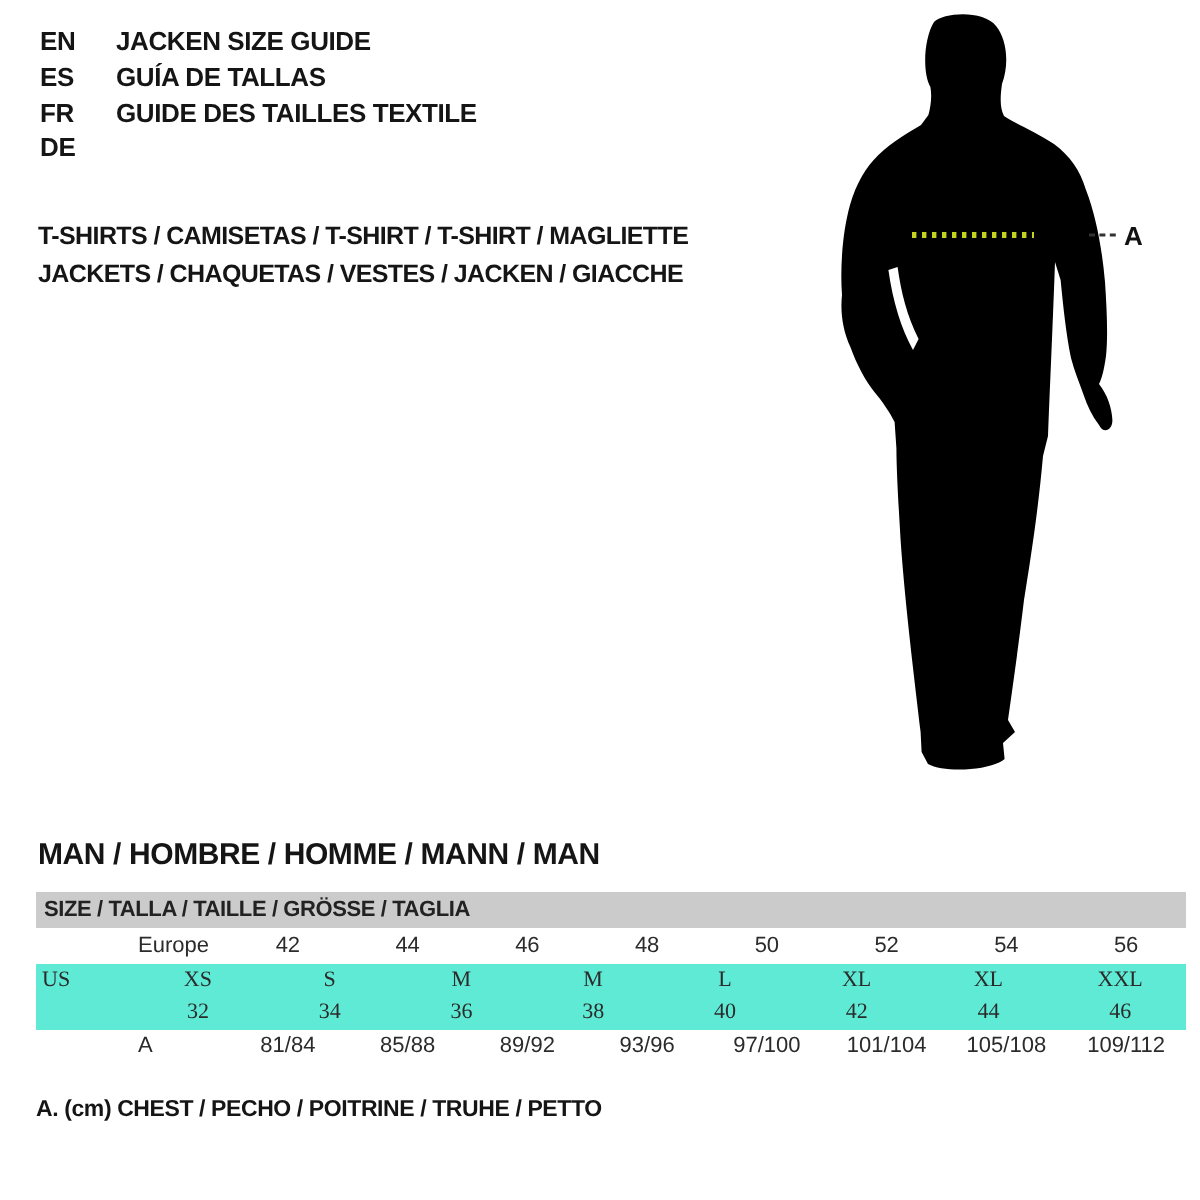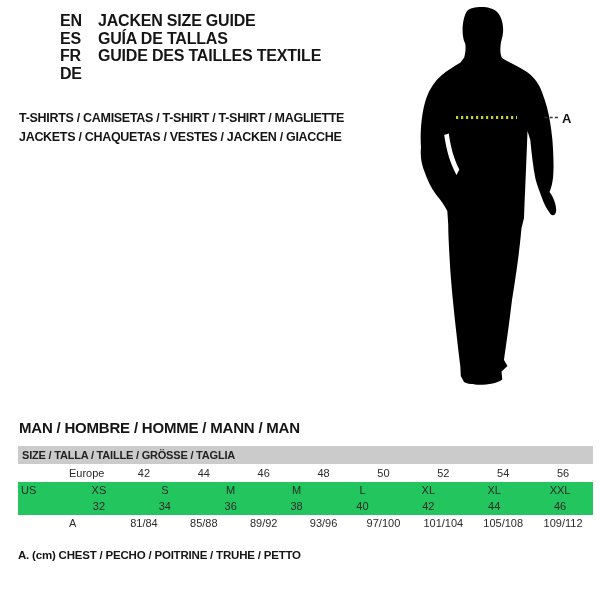--- a/index.html
+++ b/index.html
@@ -8,22 +8,22 @@
     width: 600px; height: 600px;
     background: #ffffff;
     font-family: "Liberation Sans", sans-serif;
     position: relative;
     overflow: hidden;
     color: #151515;
   }
 
   
   .lang-list { position: absolute; left: 20px; top: 12px; }
-  .lang-row { display: flex; height: 17.7px; 
-              font-weight: bold; font-size: 16px; letter-spacing: -0.2px; margin-left: 40px; }
+  .lang-row { display: flex; height: 17.7px; align-items: center;
+              font-weight: bold; font-size: 13px; letter-spacing: -0.2px; }
   .lang-code { width: 38px; }
 
   
   .categories { position: absolute; left: 19px; top: 109px;
                 font-weight: bold; font-size: 12.5px; line-height: 18.5px;
                 letter-spacing: -0.3px; white-space: nowrap; }
 
   
   .figure-wrap { position: absolute; left: 405px; top: 5px; width: 170px; height: 390px; }
 
@@ -32,21 +32,21 @@
                    font-weight: bold; font-size: 15px; letter-spacing: -0.2px; }
 
   
   .size-table { position: absolute; left: 18px; top: 446px; width: 575px;
                 font-size: 11px; color: #2b2b2b; }
   .thead { height: 18px; background: #cbcbcb; display: flex; align-items: center;
            padding-left: 4px; font-weight: 600; color: #222222;
            letter-spacing: -0.2px; font-size: 11px; }
   .trow { display: flex; height: 16.5px; align-items: center; }
   .trow.tall { height: 17.5px; margin-left: 48px; }
-  .trow.stripe { background: #22c55e; }
+  .trow.stripe { background: #5eead4; font-family: Liberation Serif, serif; }
   .tlabel { width: 48px; padding-left: 3px; text-align: left; }
   .tcell { flex: 1; text-align: center; }
 
   
   .footnote { position: absolute; left: 18px; top: 549px;
               font-weight: bold; font-size: 11.5px; letter-spacing: -0.2px; }
 </style>
 </head>
 <body>
 

